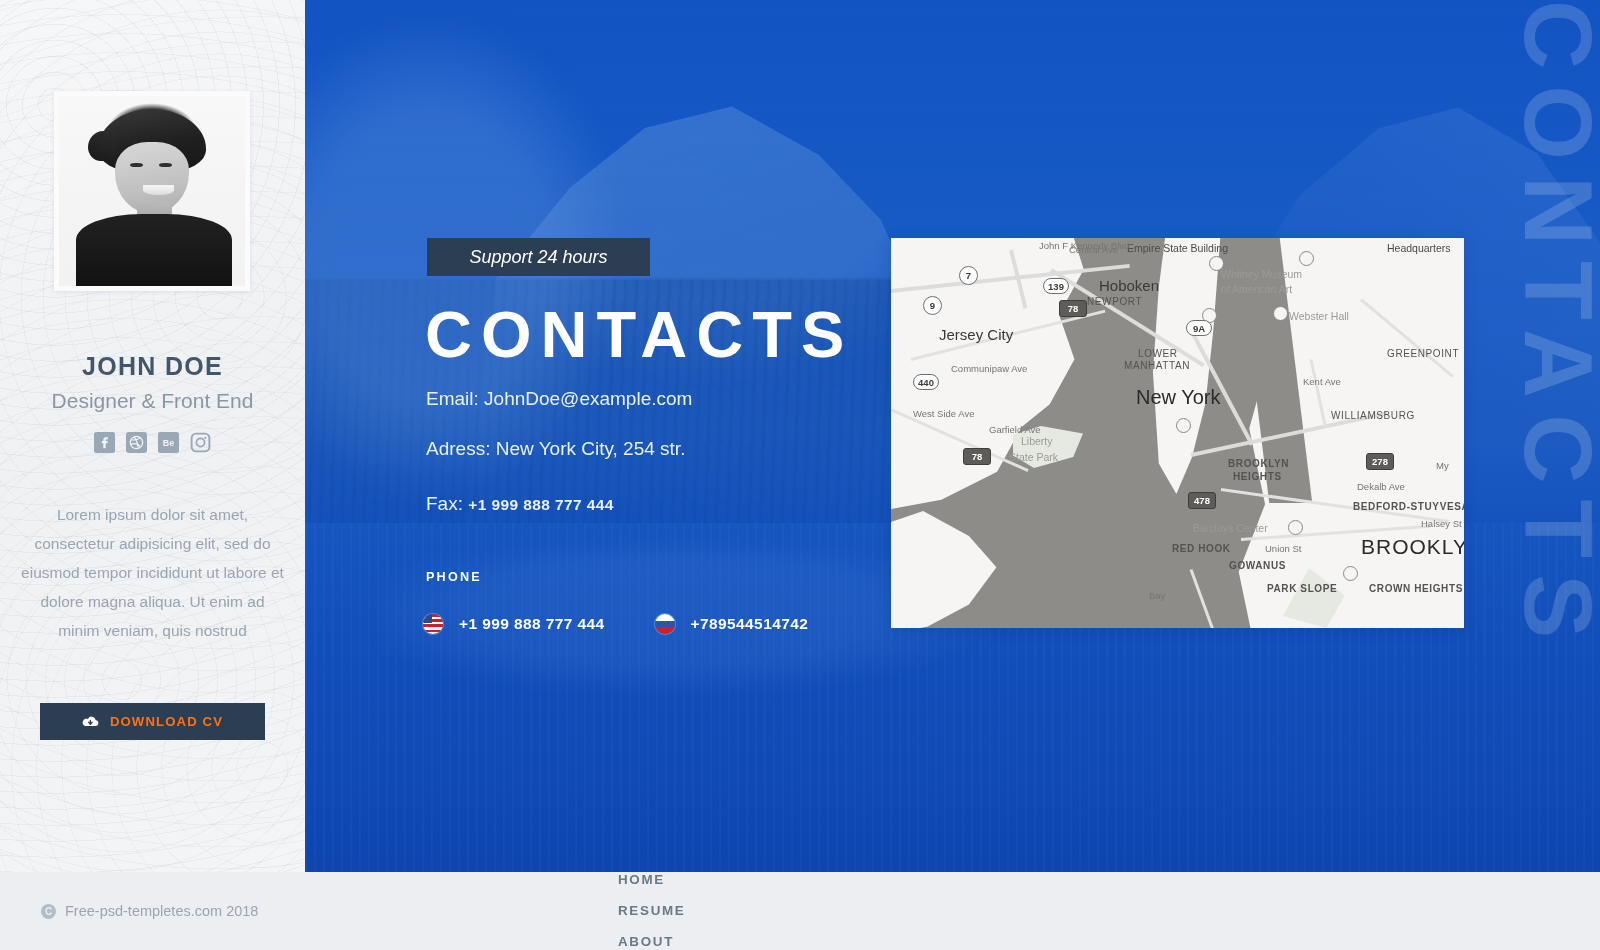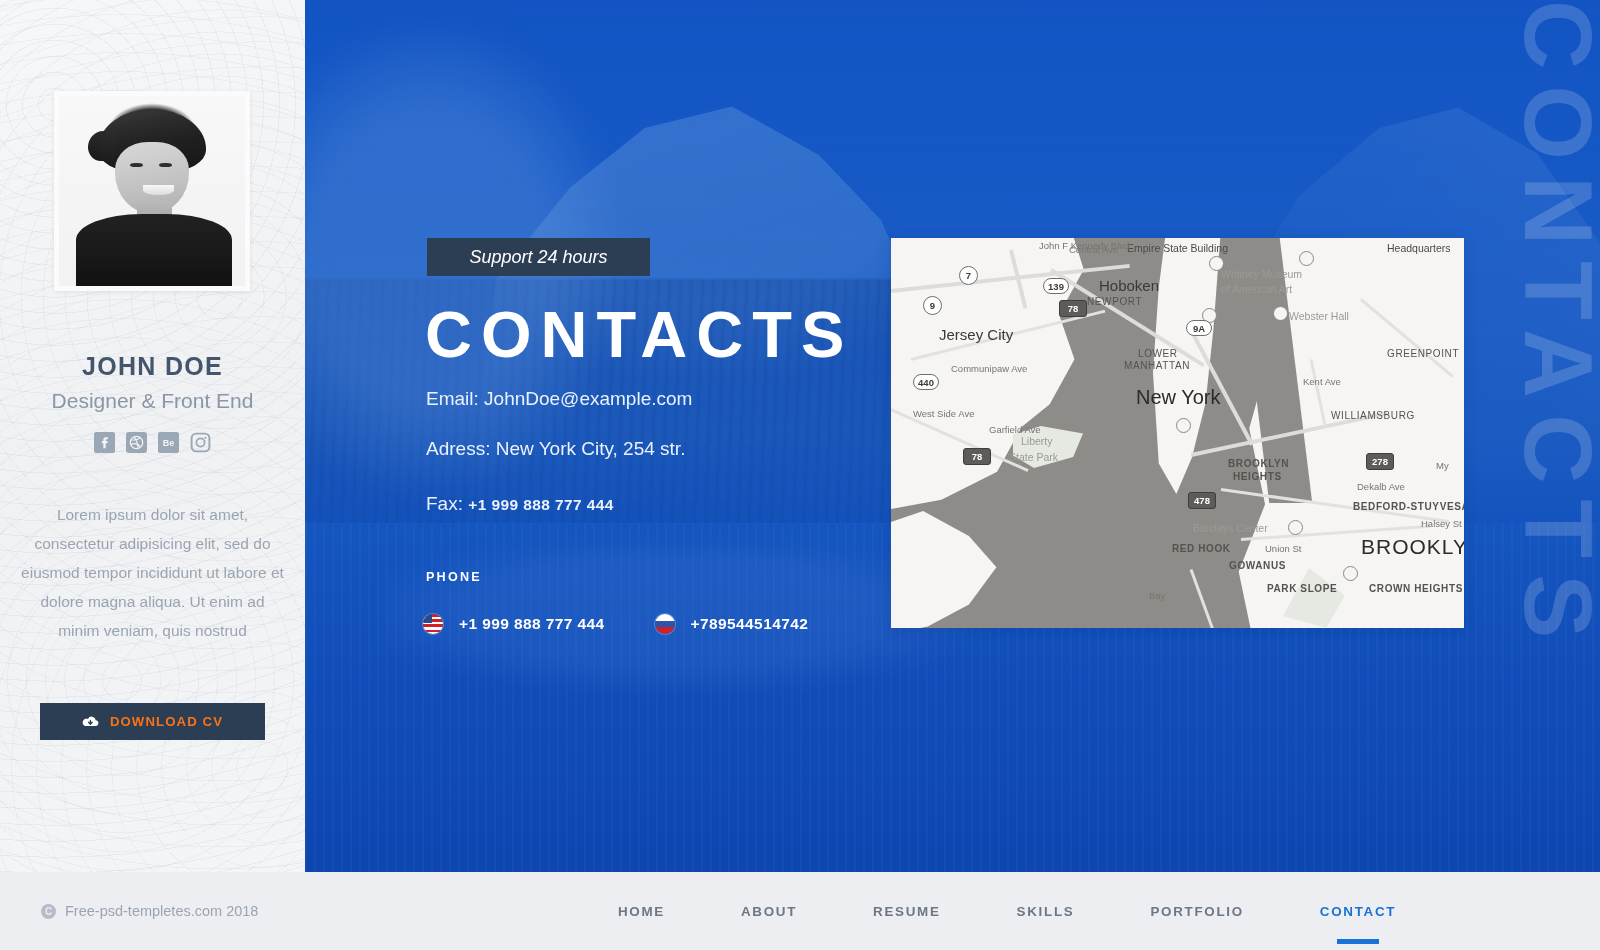--- a/index.html
+++ b/index.html
@@ -324,21 +324,21 @@
     color:#9aa5b1; font-size:14.5px;
   }
   .copyright .cicon{
     width:15px; height:15px; border-radius:50%;
     background:#b4bdc7; color:#eceef2;
     display:flex; align-items:center; justify-content:center;
     font-size:10px; font-weight:bold;
   }
   .nav{
     position:absolute; left:580px; top:0; height:78px;
-    display:flex; align-items:flex-start; gap:0;
+    display:flex; align-items:flex-start; gap:16px;flex-direction:column;
   }
   .nav-item{
     position:relative; height:78px; display:flex; align-items:center;
     padding:0 38px;
     font-size:13.4px; font-weight:bold; letter-spacing:1.7px;
     color:#6b7886; cursor:pointer;
   }
   .nav-item.active{ color:#1a73d4; }
   .nav-item.active:after{
     content:""; position:absolute; left:50%; transform:translateX(-50%);
@@ -527,21 +527,21 @@
     </div>
   </section>
 
   <footer id="footer">
     <div class="copyright">
       <span class="cicon">C</span>
       <span>Free-psd-templetes.com 2018</span>
     </div>
     <nav class="nav" id="main-nav">
         <a class="nav-item">HOME</a>
+        <a class="nav-item">RESUME</a>
         <a class="nav-item">ABOUT</a>
-        <a class="nav-item">RESUME</a>
         <a class="nav-item">SKILLS</a>
         <a class="nav-item">PORTFOLIO</a>
         <a class="nav-item active">CONTACT</a>
       </nav>
   </footer>
 
 </div>
 
 </body></html>

